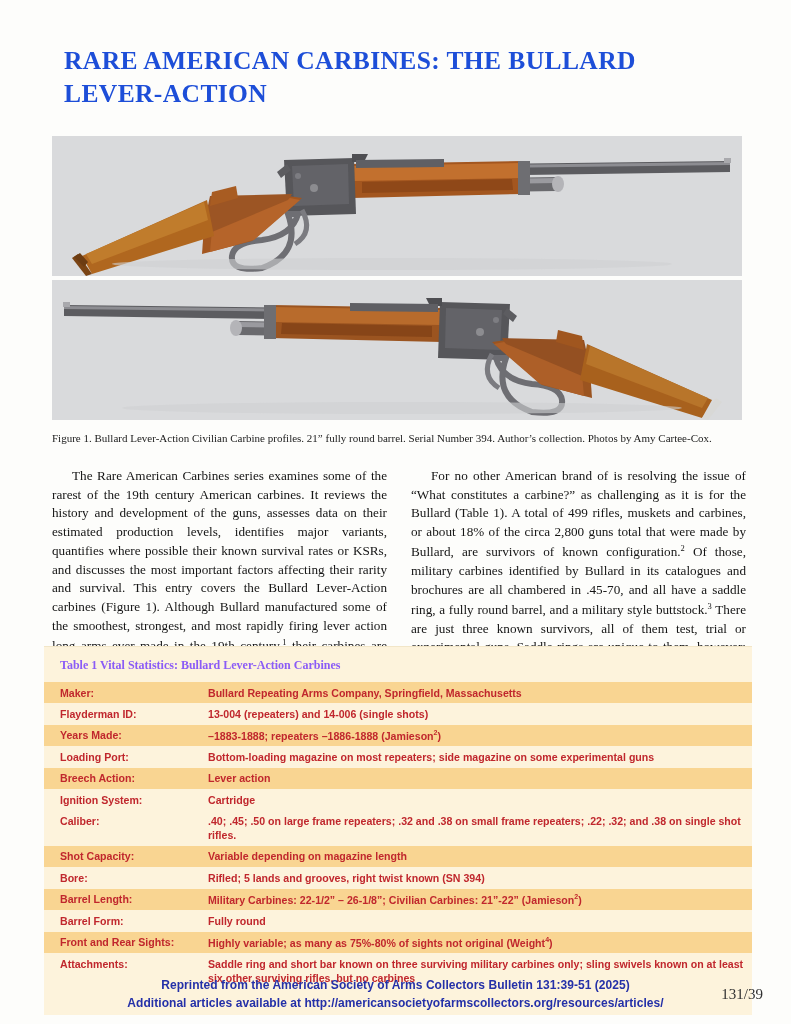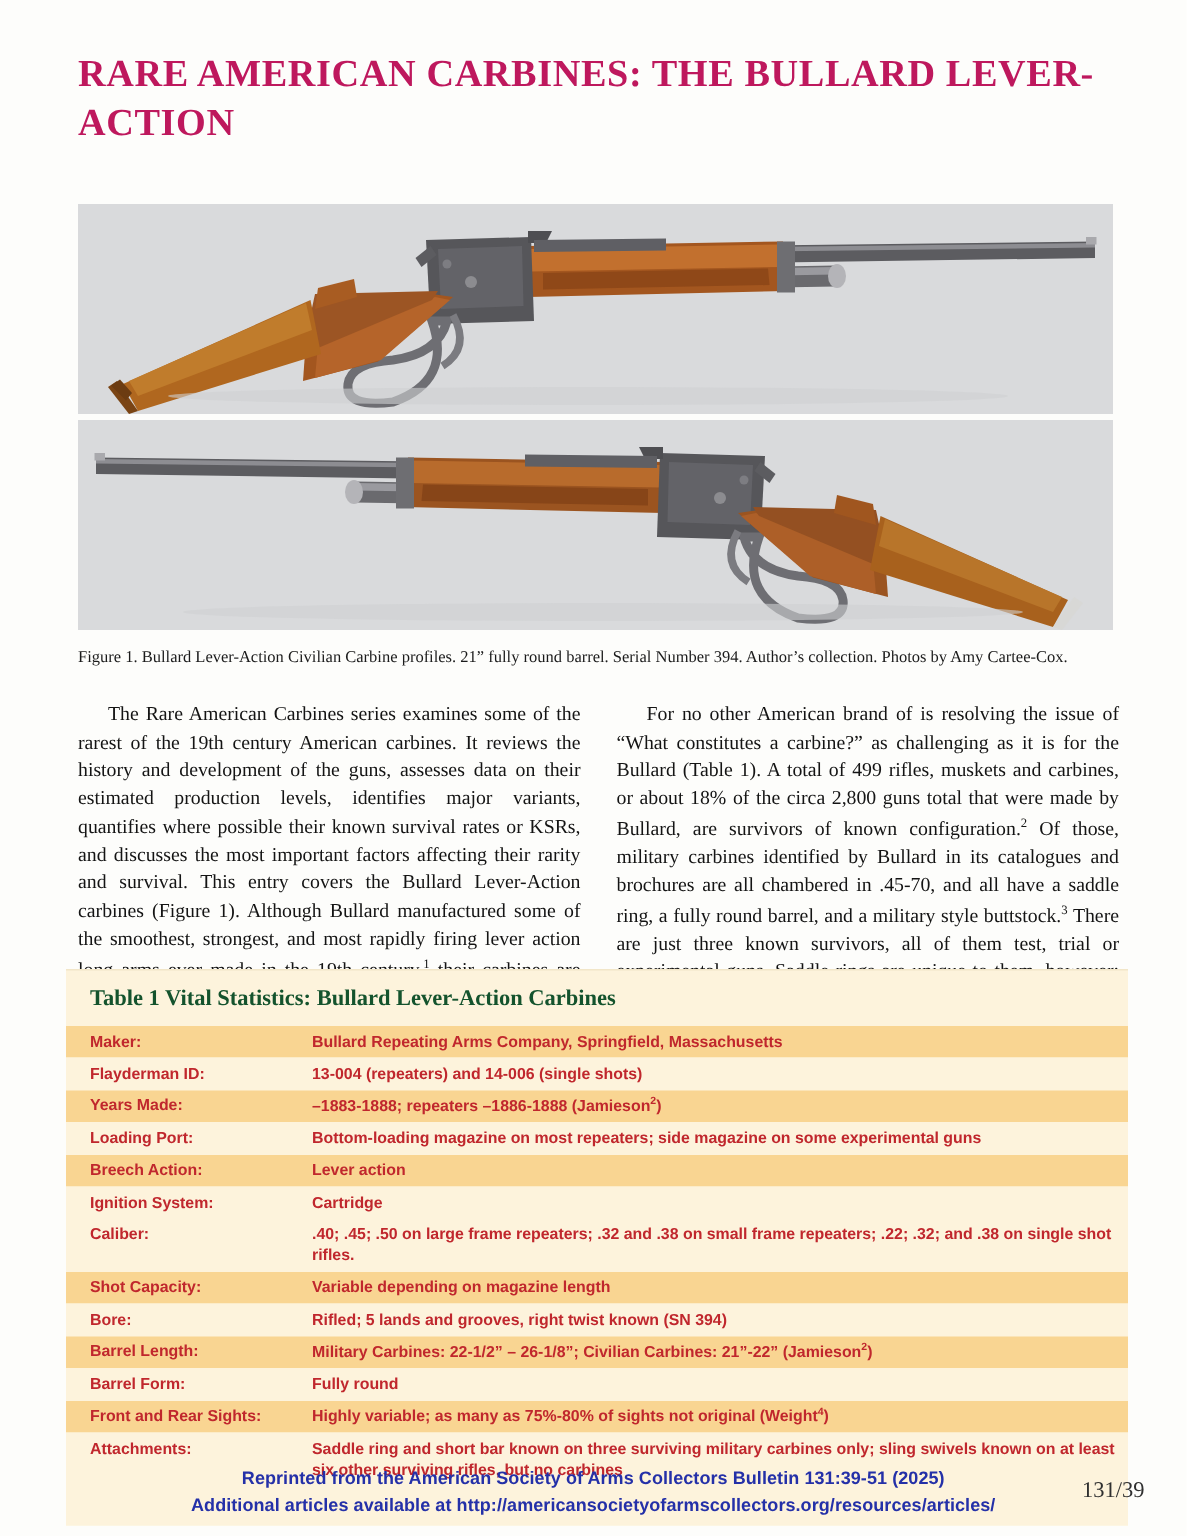--- a/index.html
+++ b/index.html
@@ -17,22 +17,22 @@
     background: #fdfdfb;
   }
   
   .title-block { position: absolute; left: 52px; top: 33px; width: 690px; }
   .doc-title {
     font-family: "Liberation Serif", serif;
     font-weight: bold;
     font-size: 25.5px;
     line-height: 1.28;
     letter-spacing: 0.4px;
-    color: #be185d;
-    margin: 0;
+    color: #1d4ed8;
+    margin: 12px;
   }
   .byline {
     font-family: "Liberation Serif", serif;
     font-size: 14.5px;
     color: #1b1b1b;
     margin: 16px 0 0 0;
   }
   
   .figure { position: absolute; left: 52px; top: 136px; width: 686px; }
   .photo {
@@ -81,22 +81,22 @@
   .table-wrap {
     position: absolute;
     left: 44px; top: 646px;
     width: 708px;
     background: #fdf3dc;
     border-top: 1px solid #f2e6c8;
   }
   .table-title {
     font-family: "Liberation Serif", serif;
     font-weight: bold;
-    font-size: 15px;
-    color: #14532d;
+    font-size: 12px;
+    color: #8b5cf6;
     padding: 11px 0 9px 16px;
   }
   table.vital {
     border-collapse: collapse;
     width: 100%;
     table-layout: fixed;
   }
   table.vital td {
     font-family: "Liberation Sans", sans-serif;
     font-weight: bold;

